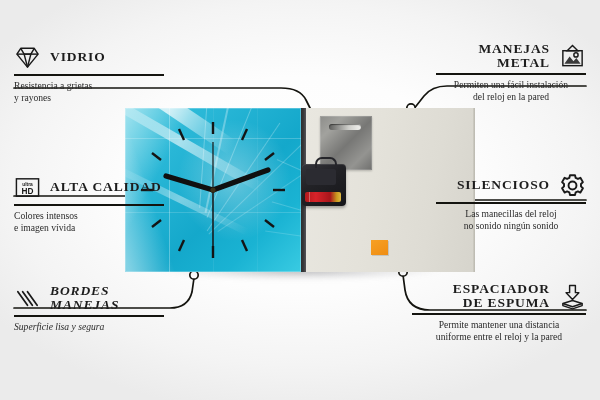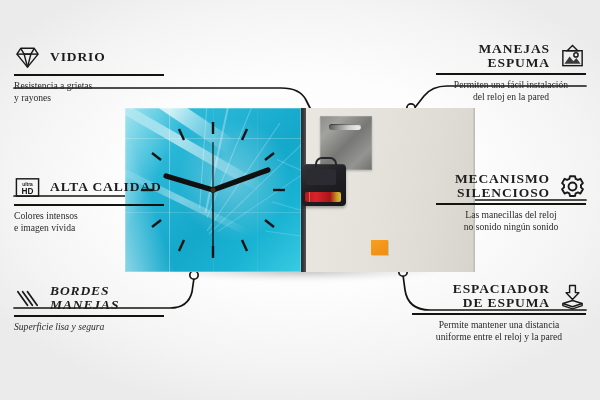--- a/index.html
+++ b/index.html
@@ -248,38 +248,37 @@
       <svg class="ico" viewBox="0 0 28 28">
         <g fill="none" stroke="#1a1a1a" stroke-width="1.5">
           <path d="M14 2.5 L8.5 8 H19.5 Z"></path>
           <rect x="4" y="8" width="20" height="15.5"></rect>
           <path d="M5.6 21.5 L11 14 L15 19 L18 15.5 L22.4 21.5 Z" fill="#1a1a1a" stroke="none" opacity=".85"></path>
           <circle cx="17.6" cy="12.4" r="2.2"></circle>
         </g>
       </svg>
       <div class="titles">
         <span class="t1">MANEJAS</span>
-        <span class="t2">ESPUMA</span>
+        <span class="t2">METAL</span>
       </div>
     </div>
     <div class="rule" style="width:150px;"></div>
     <div class="sub">Permiten una fácil instalación
 del reloj en la pared</div>
   </div>
 
   <div class="callout right" style="left:436px;top:172px;width:150px;">
     <div class="head">
       <svg class="ico" viewBox="0 0 28 28">
         <g fill="none" stroke="#1a1a1a" stroke-width="2" stroke-linejoin="round">
           <path d="M11.4 3.4 h5.2 l.7 2.8 2.3 1.0 2.6-1.2 2.6 4.5 -2.0 1.9 0 2.5 2.0 1.9 -2.6 4.5 -2.6-1.2 -2.3 1.0 -.7 2.8 h-5.2 l-.7-2.8 -2.3-1.0 -2.6 1.2 -2.6-4.5 2.0-1.9 0-2.5 -2.0-1.9 2.6-4.5 2.6 1.2 2.3-1.0 Z"></path>
           <circle cx="14" cy="14" r="4.1"></circle>
         </g>
       </svg>
       <div class="titles">
-        <span class="t1">MECANISMO</span>
         <span class="t2">SILENCIOSO</span>
       </div>
     </div>
     <div class="rule" style="width:150px;"></div>
     <div class="sub">Las manecillas del reloj
 no sonido ningún sonido</div>
   </div>
 
   <div class="callout right" style="left:412px;top:282px;width:174px;">
     <div class="head">

